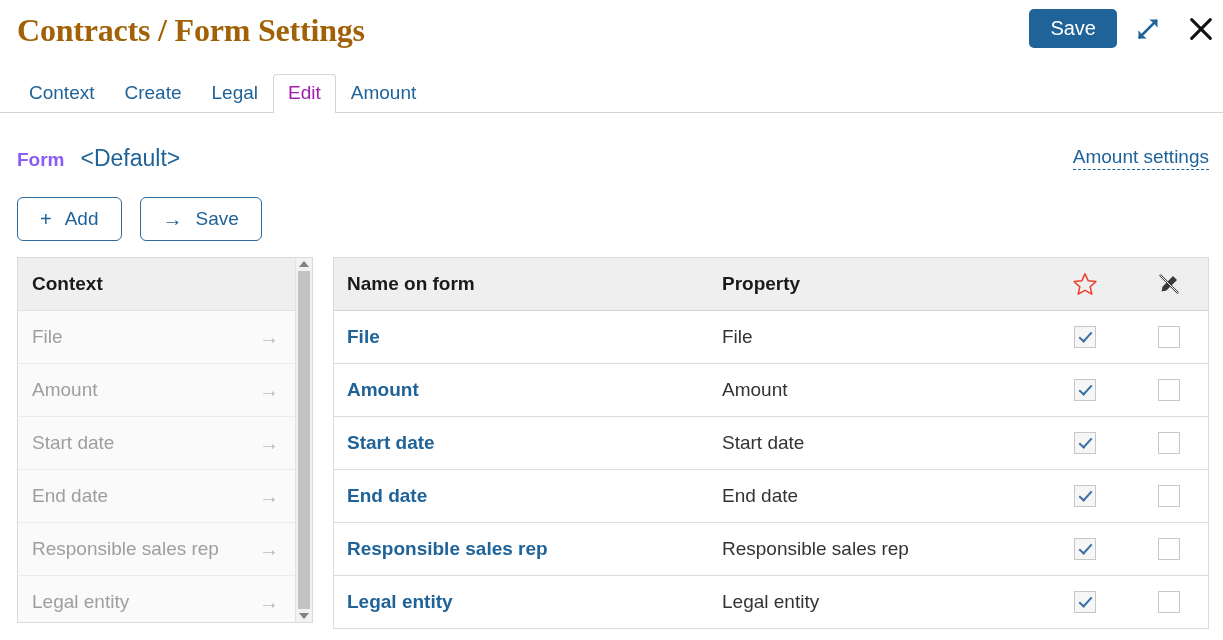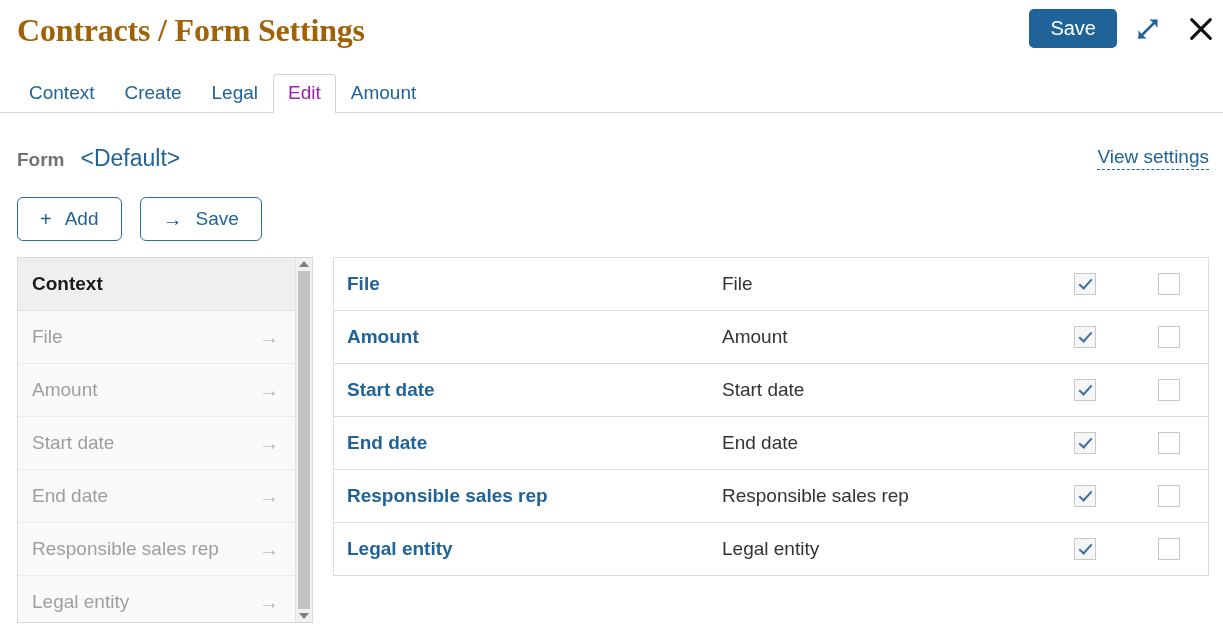--- a/index.html
+++ b/index.html
@@ -80,21 +80,21 @@
 
   
   .form-row {
     position: absolute;
     left: 17px; top: 145px;
     display: flex;
     align-items: baseline;
     gap: 16px;
   }
   .form-label {
-    font-size: 19px; font-weight: bold; color: #737373;
+    font-size: 19px; font-weight: bold; color: #8b5cf6;
   }
   .form-value {
     font-size: 23px; color: #1f6399; cursor: pointer;
   }
   .reset-link {
     position: absolute;
     right: 14px; top: 146px;
     font-size: 19px;
     color: #1f6399;
     text-decoration: none;
@@ -267,21 +267,21 @@
   <div class="tab">Create</div>
   <div class="tab">Legal</div>
   <div class="tab active">Edit</div>
   <div class="tab">Amount</div>
 </div>
 
 <div class="form-row">
   <span class="form-label">Form</span>
   <span class="form-value">&lt;Default&gt;</span>
 </div>
-<a class="reset-link">View settings</a>
+<a class="reset-link">Amount settings</a>
 
 <div class="btn-row">
   <button class="outline-btn">
     <span class="glyph">+</span>
     <span>Add</span>
   </button>
   <button class="outline-btn">
     <span class="glyph">→</span>
     <span>Save</span>
   </button>
@@ -319,20 +319,36 @@
 
   <div class="fake-scrollbar">
     <div class="sb-arrow sb-up"></div>
     <div class="sb-thumb"></div>
     <div class="sb-arrow sb-down"></div>
   </div>
 </div>
 
 <div class="form-table">
 
+  <div class="ft-row ft-head">
+    <div class="c-name">Name on form</div>
+    <div class="c-prop">Property</div>
+    <div class="c-star">
+      <svg class="star-icon" viewBox="0 0 24 24">
+        <polygon points="12,2.6 15.0,9.1 22.0,9.8 16.8,14.6 18.3,21.4 12,17.9 5.7,21.4 7.2,14.6 2.0,9.8 9.0,9.1" fill="none" stroke="#e8402a" stroke-width="1.4" stroke-linejoin="round"></polygon>
+      </svg>
+    </div>
+    <div class="c-pin">
+      <svg class="pin-icon" viewBox="0 0 24 24">
+        <path d="M15.7 4.6 L19.4 8.3 L9.6 18.1 L5.2 19.0 L6.0 14.5 Z" fill="#3a3a3a"></path>
+        <line x1="4.2" y1="4.2" x2="19.8" y2="19.8" stroke="#3a3a3a" stroke-width="2.1" stroke-linecap="round"></line>
+        <line x1="4.2" y1="4.2" x2="19.8" y2="19.8" stroke="#ffffff" stroke-width="0.9" stroke-linecap="round"></line>
+      </svg>
+    </div>
+  </div>
 
   <div class="ft-row">
     <div class="c-name"><span class="cell-link">File</span></div>
     <div class="c-prop"><span class="cell-text">File</span></div>
     <div class="c-star">
         <span class="checkbox checked">
           <span class="tick"></span>
         </span>
       </div>
     <div class="c-pin">

